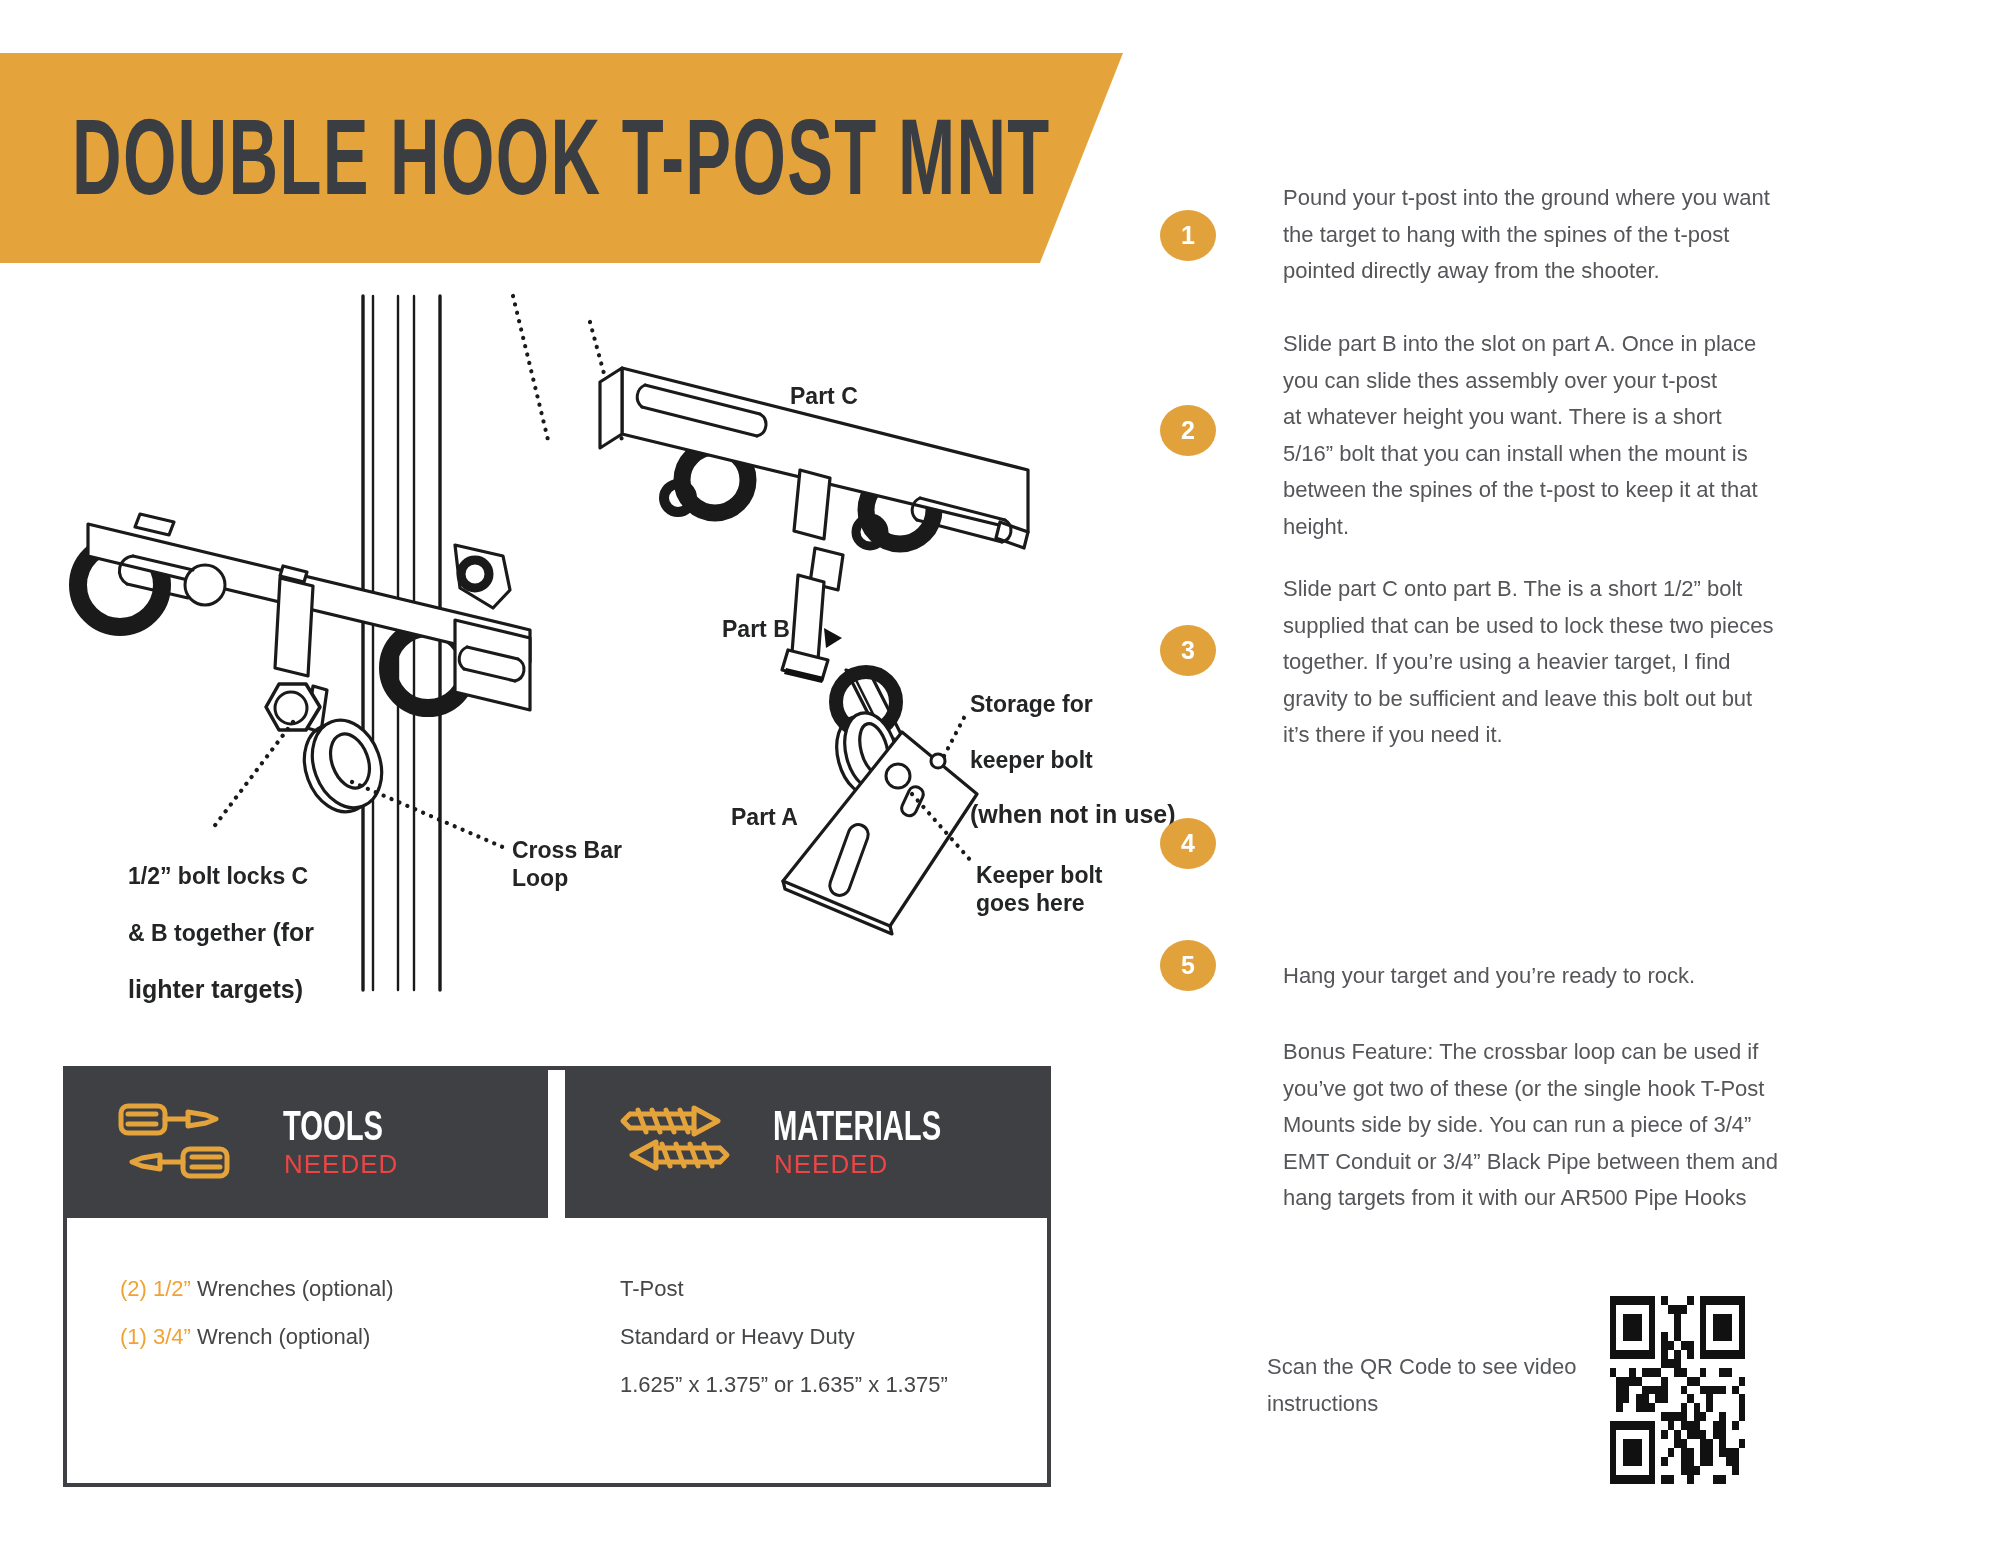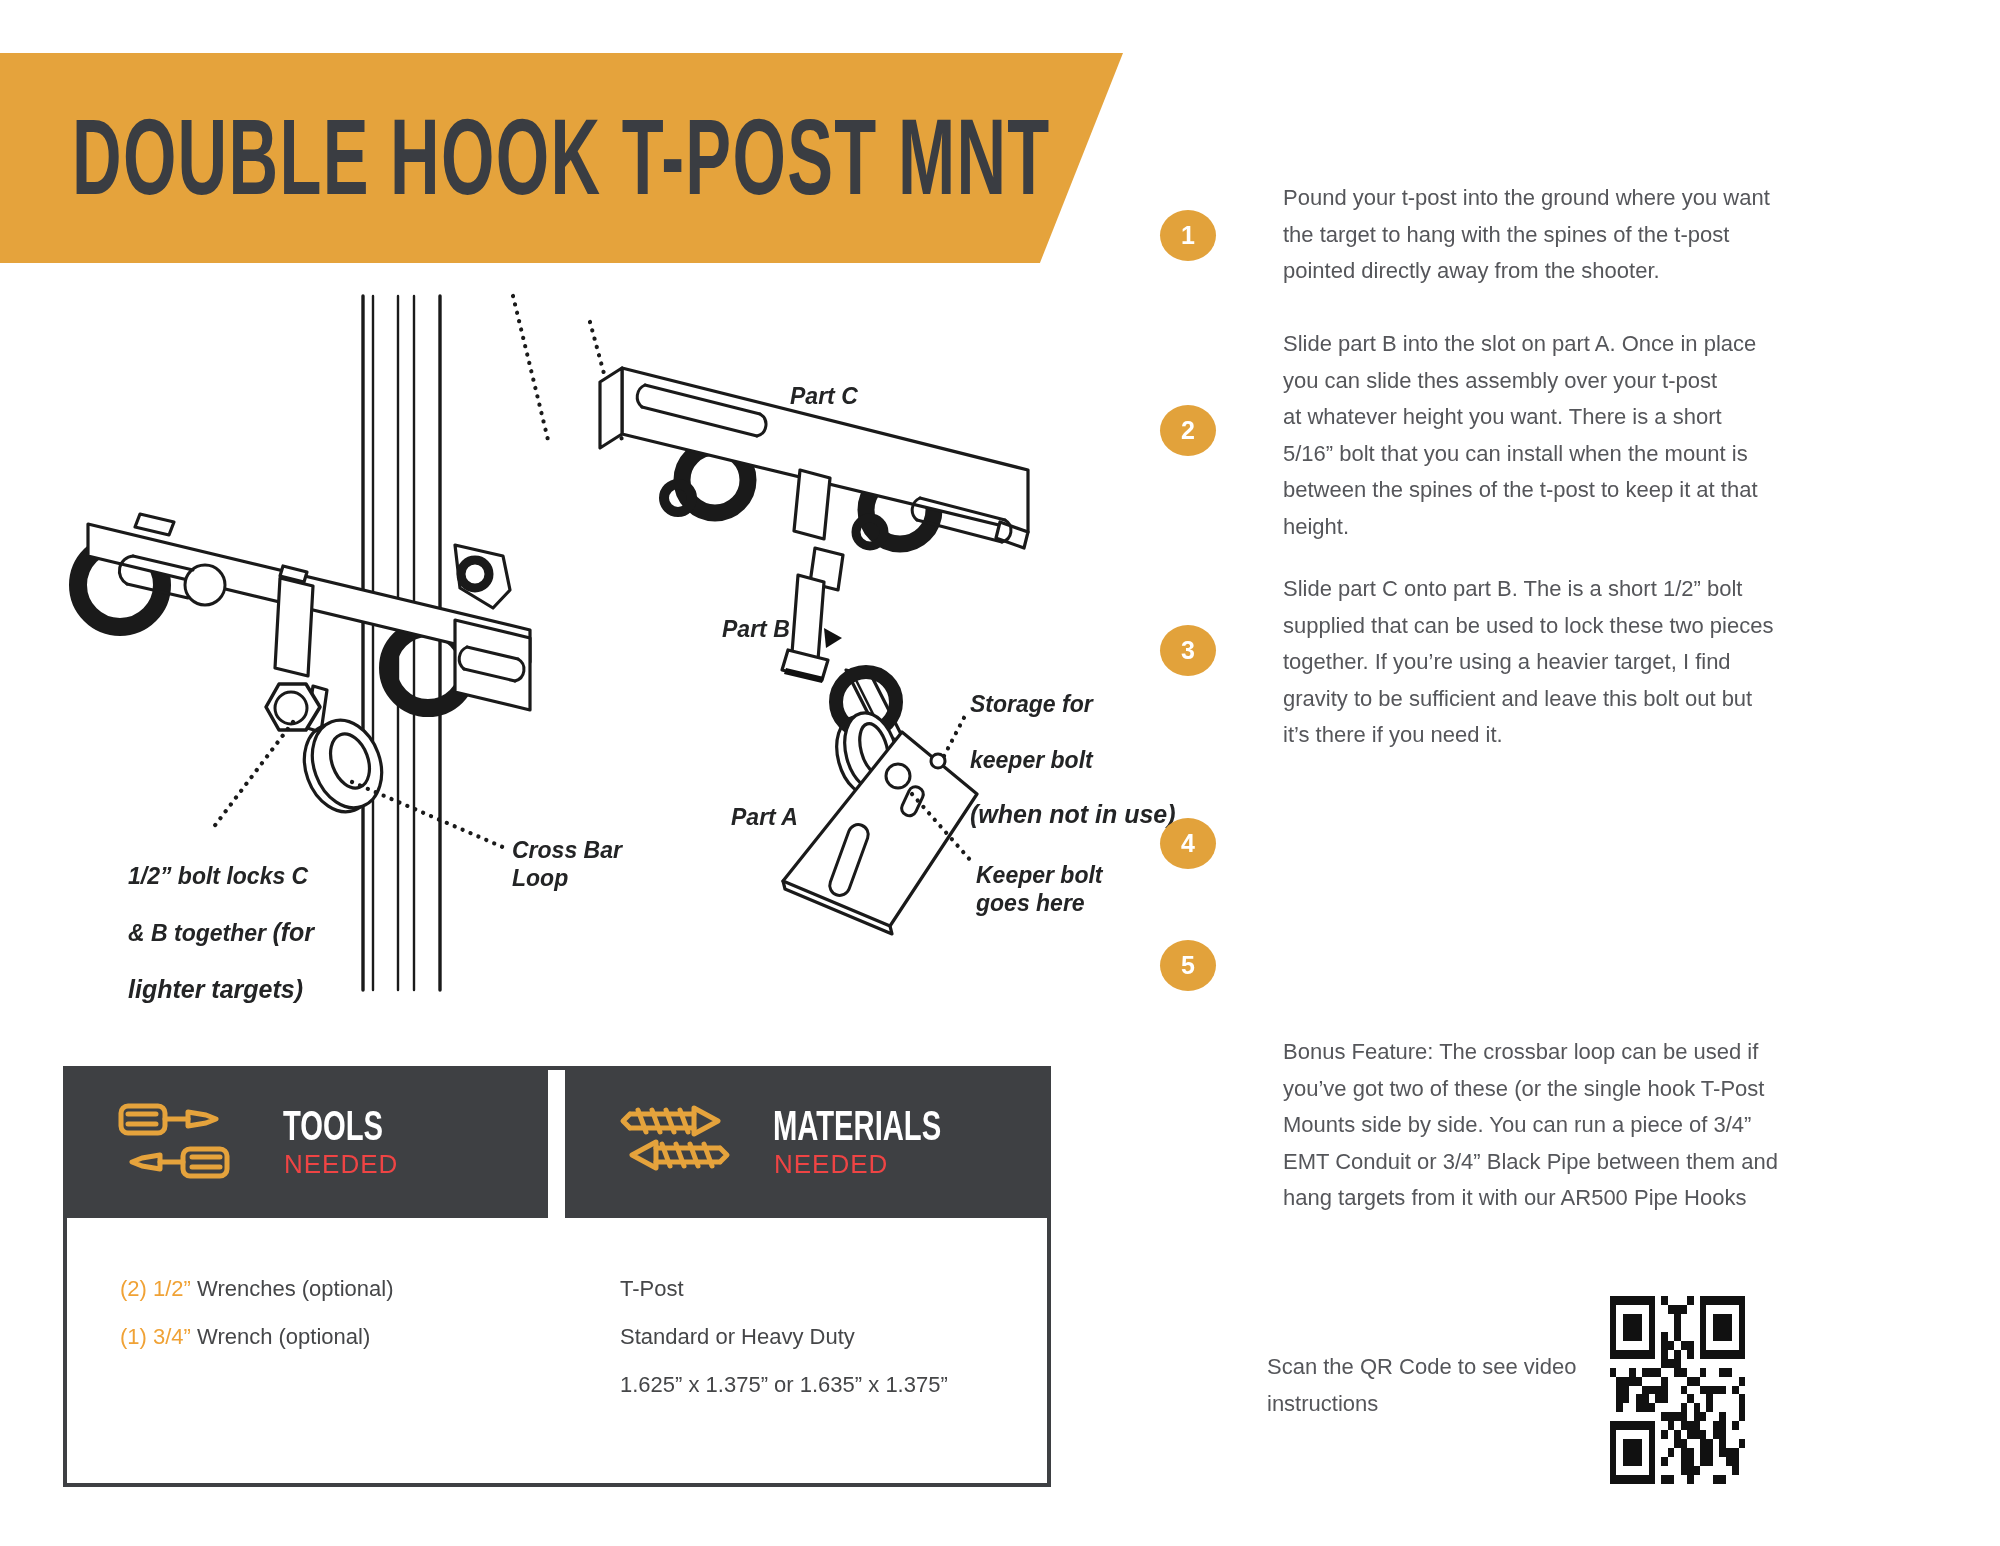--- a/index.html
+++ b/index.html
@@ -11,21 +11,21 @@
           clip-path:polygon(0 0,100% 0,92.6% 100%,0 100%);}
   .title{left:72px;top:102px;font-size:104px;font-weight:700;color:#3A3D42;
          letter-spacing:2px;transform:scale(0.66,1.04);transform-origin:left top;
          white-space:nowrap;line-height:1;}
   
   .badge{width:56px;height:51px;border-radius:50%;background:#E2A23B;color:#fff;
          font-size:25px;font-weight:700;display:flex;align-items:center;justify-content:center;}
   .step-text,.bonus-text{width:665px;font-size:22px;line-height:36.6px;color:#55565A;
          white-space:pre-line;margin-left:6px;}
   
-  .dlabel{font-size:23px;font-weight:700;color:#232425;line-height:28px;white-space:pre-line;font-style:italic;}
+  .dlabel{font-size:23px;font-weight:700;color:#232425;line-height:28px;white-space:pre-line;}
   .dlabel-sm{font-size:25px;font-weight:700;color:#232425;}
   
   .qr-caption{width:400px;text-align:left;font-size:22px;line-height:37px;color:#55565A;
          white-space:pre-line;}
   
   .listbox{left:63px;top:1066px;width:980px;height:413px;background:#fff;border:4px solid #3E4043;}
   .darkbox{top:1066px;height:152px;background:#3E4043;}
   .hd-main{font-size:40px;font-weight:700;color:#fff;transform:scale(0.73,1.05);
            transform-origin:left top;white-space:nowrap;line-height:1;}
   .hd-sub{font-size:26px;font-weight:400;color:#ef4444;letter-spacing:1px;line-height:1;}
@@ -179,20 +179,21 @@
   <div class="abs badge" style="left:1160px;top:625px">3</div>
   <div class="abs step-text" style="left:1277px;top:571px">Slide part C onto part B. The is a short 1/2” bolt
 supplied that can be used to lock these two pieces
 together. If you’re using a heavier target, I find
 gravity to be sufficient and leave this bolt out but
 it’s there if you need it.</div>
 
   <div class="abs badge" style="left:1160px;top:818px">4</div>
 
   <div class="abs badge" style="left:1160px;top:940px">5</div>
+  <div class="abs step-text" style="left:1277px;top:958px">Hang your target and you’re ready to rock.</div>
 
   <div class="abs bonus-text" style="left:1277px;top:1034px">Bonus Feature: The crossbar loop can be used if
 you’ve got two of these (or the single hook  T-Post
 Mounts side by side. You can run a piece of 3/4”
 EMT Conduit or 3/4” Black Pipe between them and
 hang targets from it with our AR500 Pipe Hooks</div>
 
   <div class="abs qr-caption" style="left:1267px;top:1348px">Scan the QR Code to see video
 instructions</div>
   <svg class="abs" id="qr" style="left:1610px;top:1296px" width="135" height="188" viewBox="0 0 21 21" preserveAspectRatio="none" shape-rendering="crispEdges">

